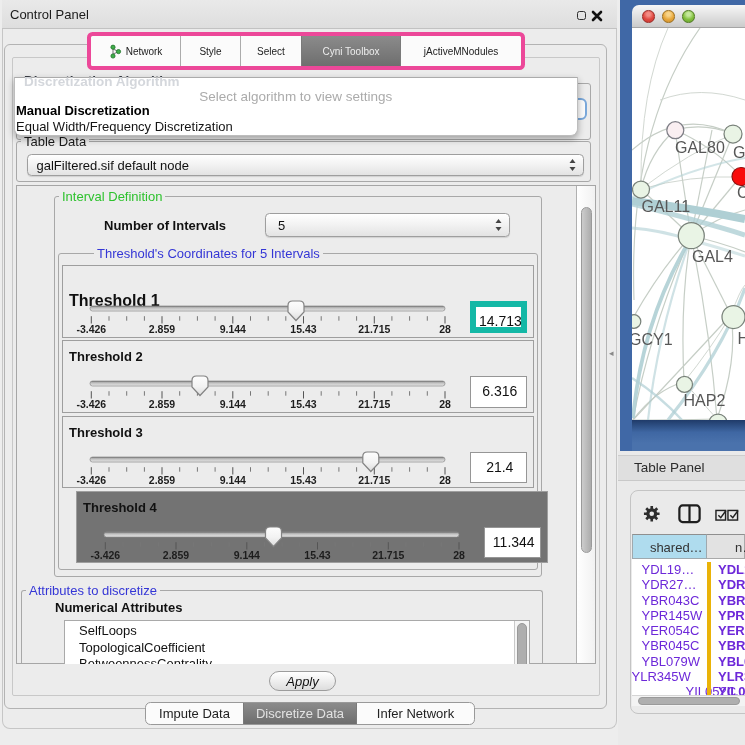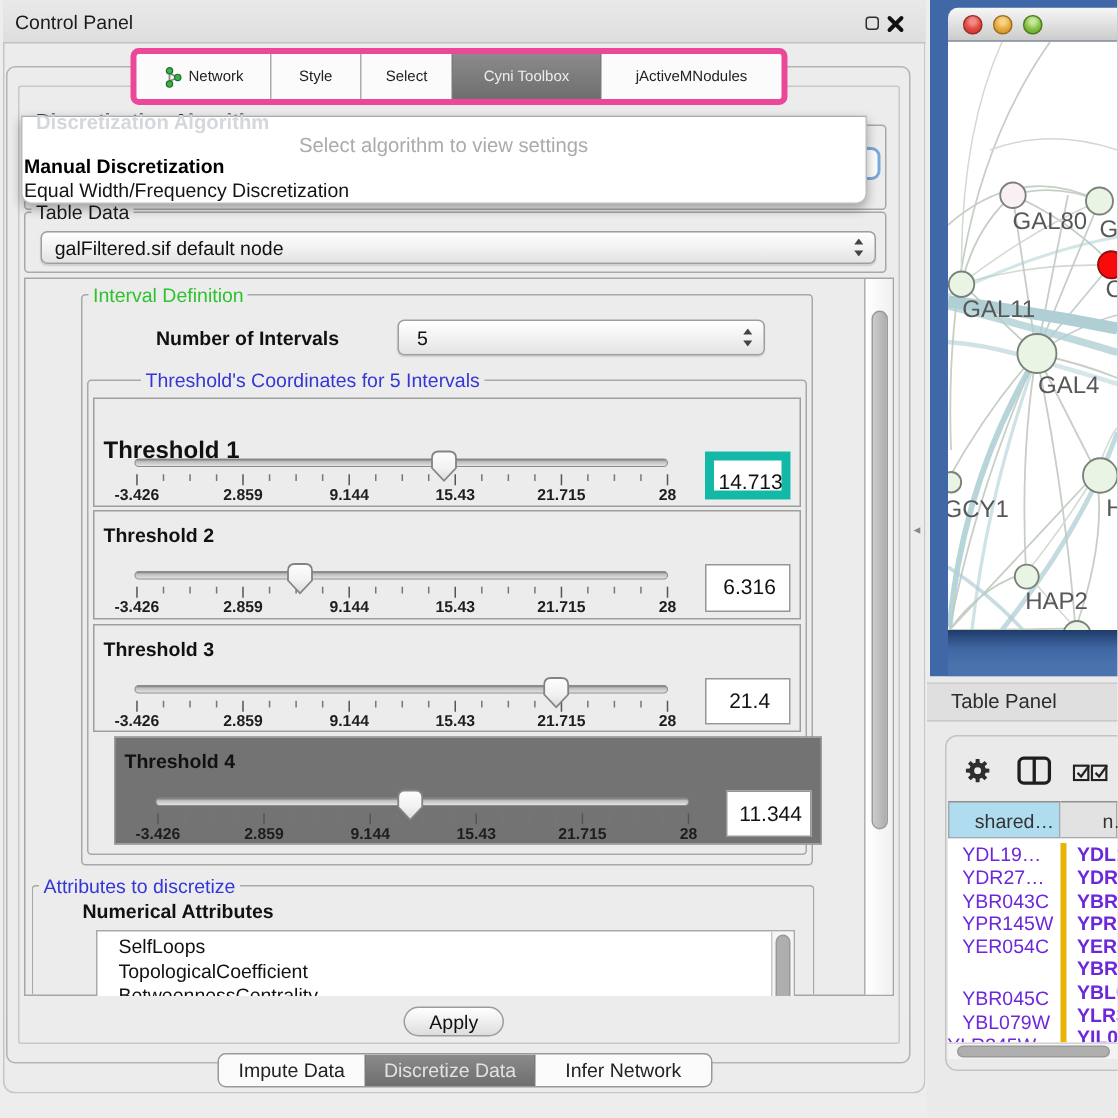--- a/index.html
+++ b/index.html
@@ -250,21 +250,21 @@
 <div class="grptitle" style="left:26px; top:584px; color:#3436D6;">Attributes to discretize</div>
 <div class="abs" style="left:55px; top:600px; font-size:13px; font-weight:bold; color:#111;">Numerical Attributes</div>
 <div class="abs" style="left:64px; top:620px; width:466px; height:43.5px; border:1px solid #A9A9A9; border-bottom:none; background:#FFF; overflow:hidden;">
   <div style="position:absolute; left:14px; top:2px; font-size:13px; color:#111; line-height:16.7px;">SelfLoops<br>TopologicalCoefficient<br>BetweennessCentrality</div>
   <div style="position:absolute; right:0; top:0; width:15px; height:100%; background:#F5F5F5; border-left:1px solid #C9C9C9;"></div>
   <div style="position:absolute; right:2.5px; top:1.5px; width:10px; height:60px; background:#AEAEAE; border:1px solid #999; border-radius:5px;"></div>
 </div>
 
 <div class="abs" style="left:269px; top:671px; width:67px; height:20px; border:1px solid #9C9C9C; border-radius:10px;
      background:linear-gradient(#FFFFFF,#EDEDED 55%,#DDDDDD); font-size:13px; color:#111;
-     display:flex; align-items:center; justify-content:center;">Apply</div>
+     display:flex; align-items:center; justify-content:center;font-style:italic;">Apply</div>
 
 <div class="abs" id="bottabs" style="left:145px; top:702px; width:330px; height:22.5px; background:#FBFBFB;
      border:1px solid #999; border-radius:5.5px; display:flex; overflow:hidden; font-size:13px; color:#222;">
   <div style="width:97px; display:flex; align-items:center; justify-content:center;">Impute Data</div>
   <div style="width:114px; display:flex; align-items:center; justify-content:center;
        background:linear-gradient(#8B8B8B,#6E6E6E); color:#E2E2E2; border-left:1px solid #7A7A7A; border-right:1px solid #7A7A7A;">Discretize Data</div>
   <div style="flex:1; display:flex; align-items:center; justify-content:center;">Infer Network</div>
 </div>
 
 <div class="abs" style="left:609px; top:348px; font-size:9px; color:#8a8a8a;">◂</div>
@@ -378,21 +378,21 @@
      font-size:13px; color:#333; text-align:center; line-height:26px; padding-left:14px;">shared…</div>
 <div class="abs" style="left:707px; top:534px; width:38px; height:25px; background:#E2E2E2; border:1px solid #A9A9A9; border-left:none; border-top:1px solid #8F8F8F;
      font-size:13px; color:#333; line-height:26px; padding-left:28px;">n…</div>
 <div class="abs" style="left:631.5px; top:559px; width:113.5px; height:136px; background:#FFF; overflow:hidden; font-size:13px; color:#6d28d9;">
   <div style="position:absolute; left:0; top:3px; width:75.5px;">
       <div style="height:15.3px; line-height:15.3px; padding-left:10px;">YDL19…</div>
       <div style="height:15.3px; line-height:15.3px; padding-left:10px;">YDR27…</div>
       <div style="height:15.3px; line-height:15.3px; padding-left:10px;">YBR043C</div>
       <div style="height:15.3px; line-height:15.3px; padding-left:10px;">YPR145W</div>
       <div style="height:15.3px; line-height:15.3px; padding-left:10px;">YER054C</div>
-      <div style="height:15.3px; line-height:15.3px; padding-left:10px;margin-top:20px;">YBR045C</div>
+      <div style="height:15.3px; line-height:15.3px; padding-left:10px;">YBR045C</div>
       <div style="height:15.3px; line-height:15.3px; padding-left:10px;">YBL079W</div>
       <div style="height:15.3px; line-height:15.3px; ">YLR345W</div>
       <div style="height:15.3px; line-height:15.3px; padding-left:10px;margin-left:44px;">YIL052C</div>
     </div>
   <div style="position:absolute; left:75.5px; top:3px; width:52px; border-left:4px solid #eab308;font-weight:bold;">
       <div style="height:15.3px; line-height:15.3px; padding-left:7px;">YDL1</div>
       <div style="height:15.3px; line-height:15.3px; padding-left:7px;">YDR2</div>
       <div style="height:15.3px; line-height:15.3px; padding-left:7px;">YBR0</div>
       <div style="height:15.3px; line-height:15.3px; padding-left:7px;">YPR1</div>
       <div style="height:15.3px; line-height:15.3px; padding-left:7px;">YER0</div>

